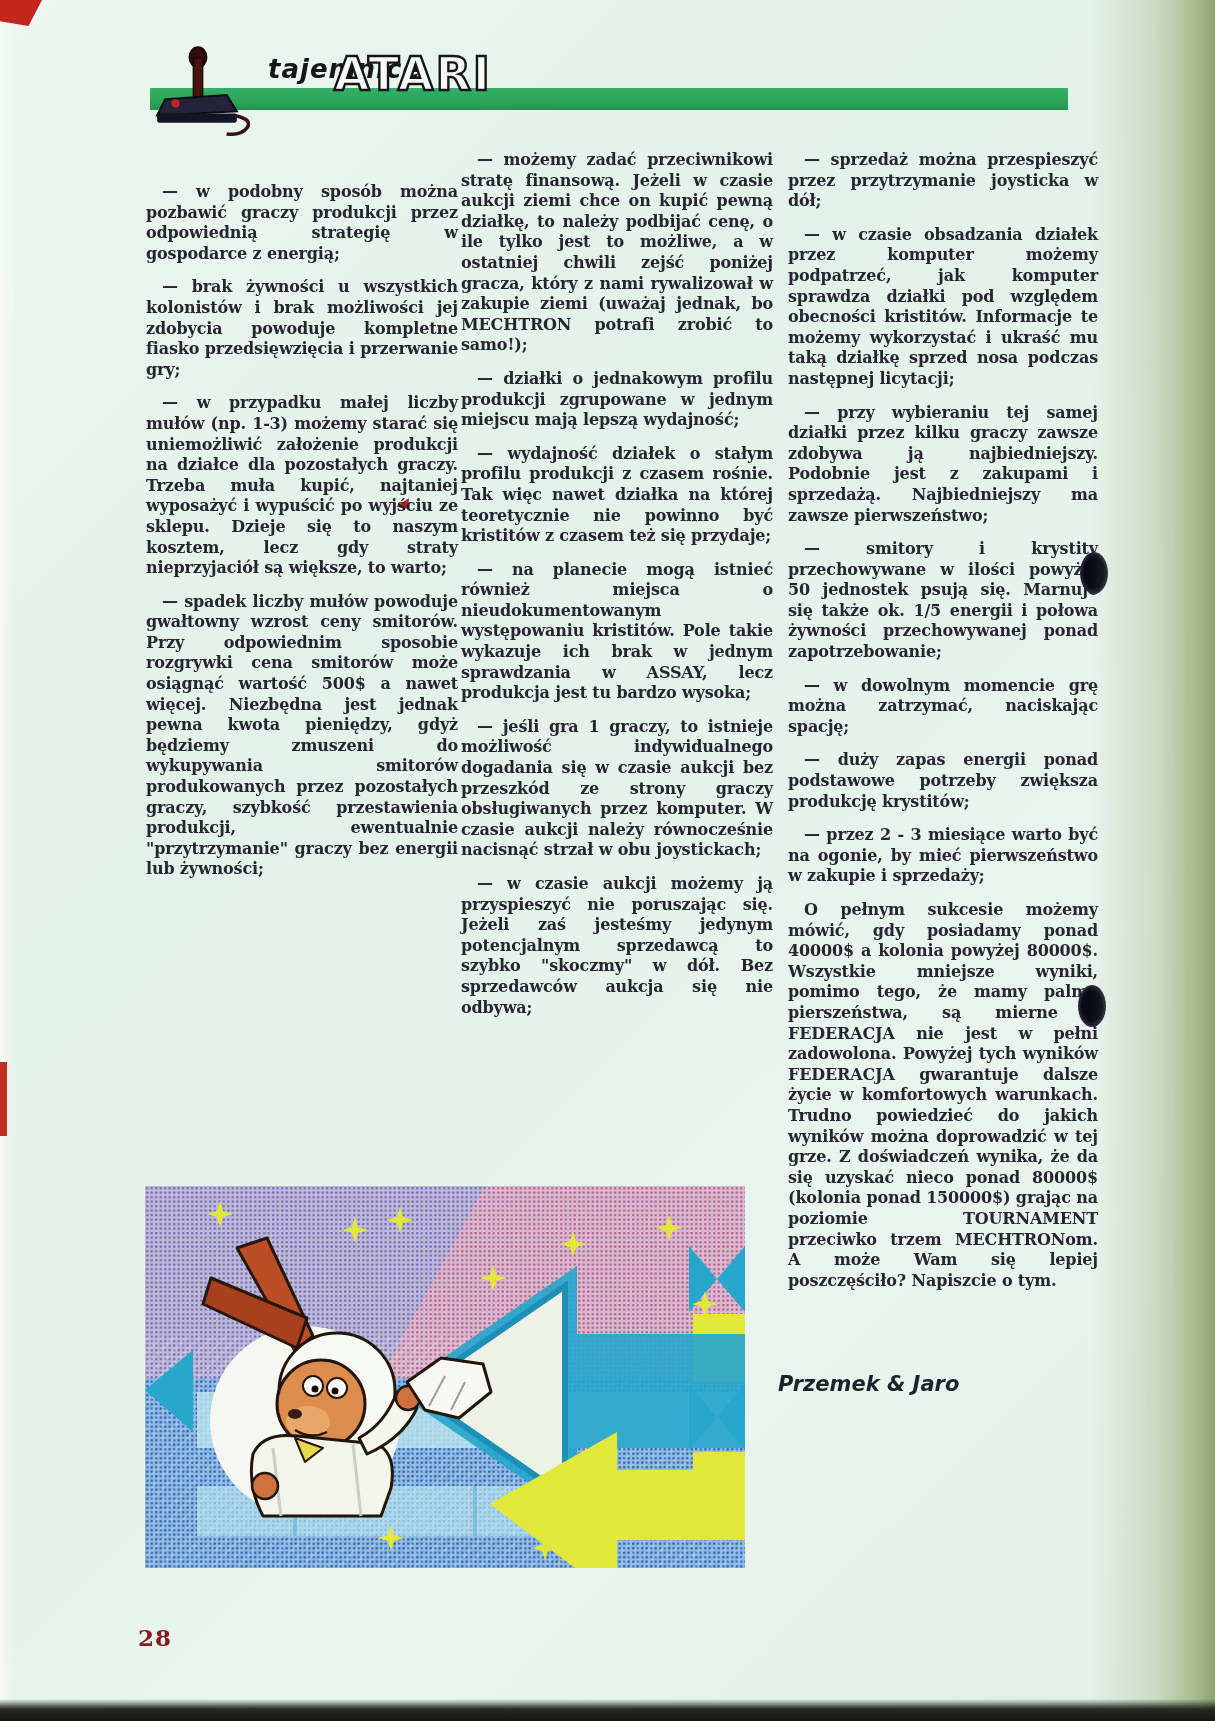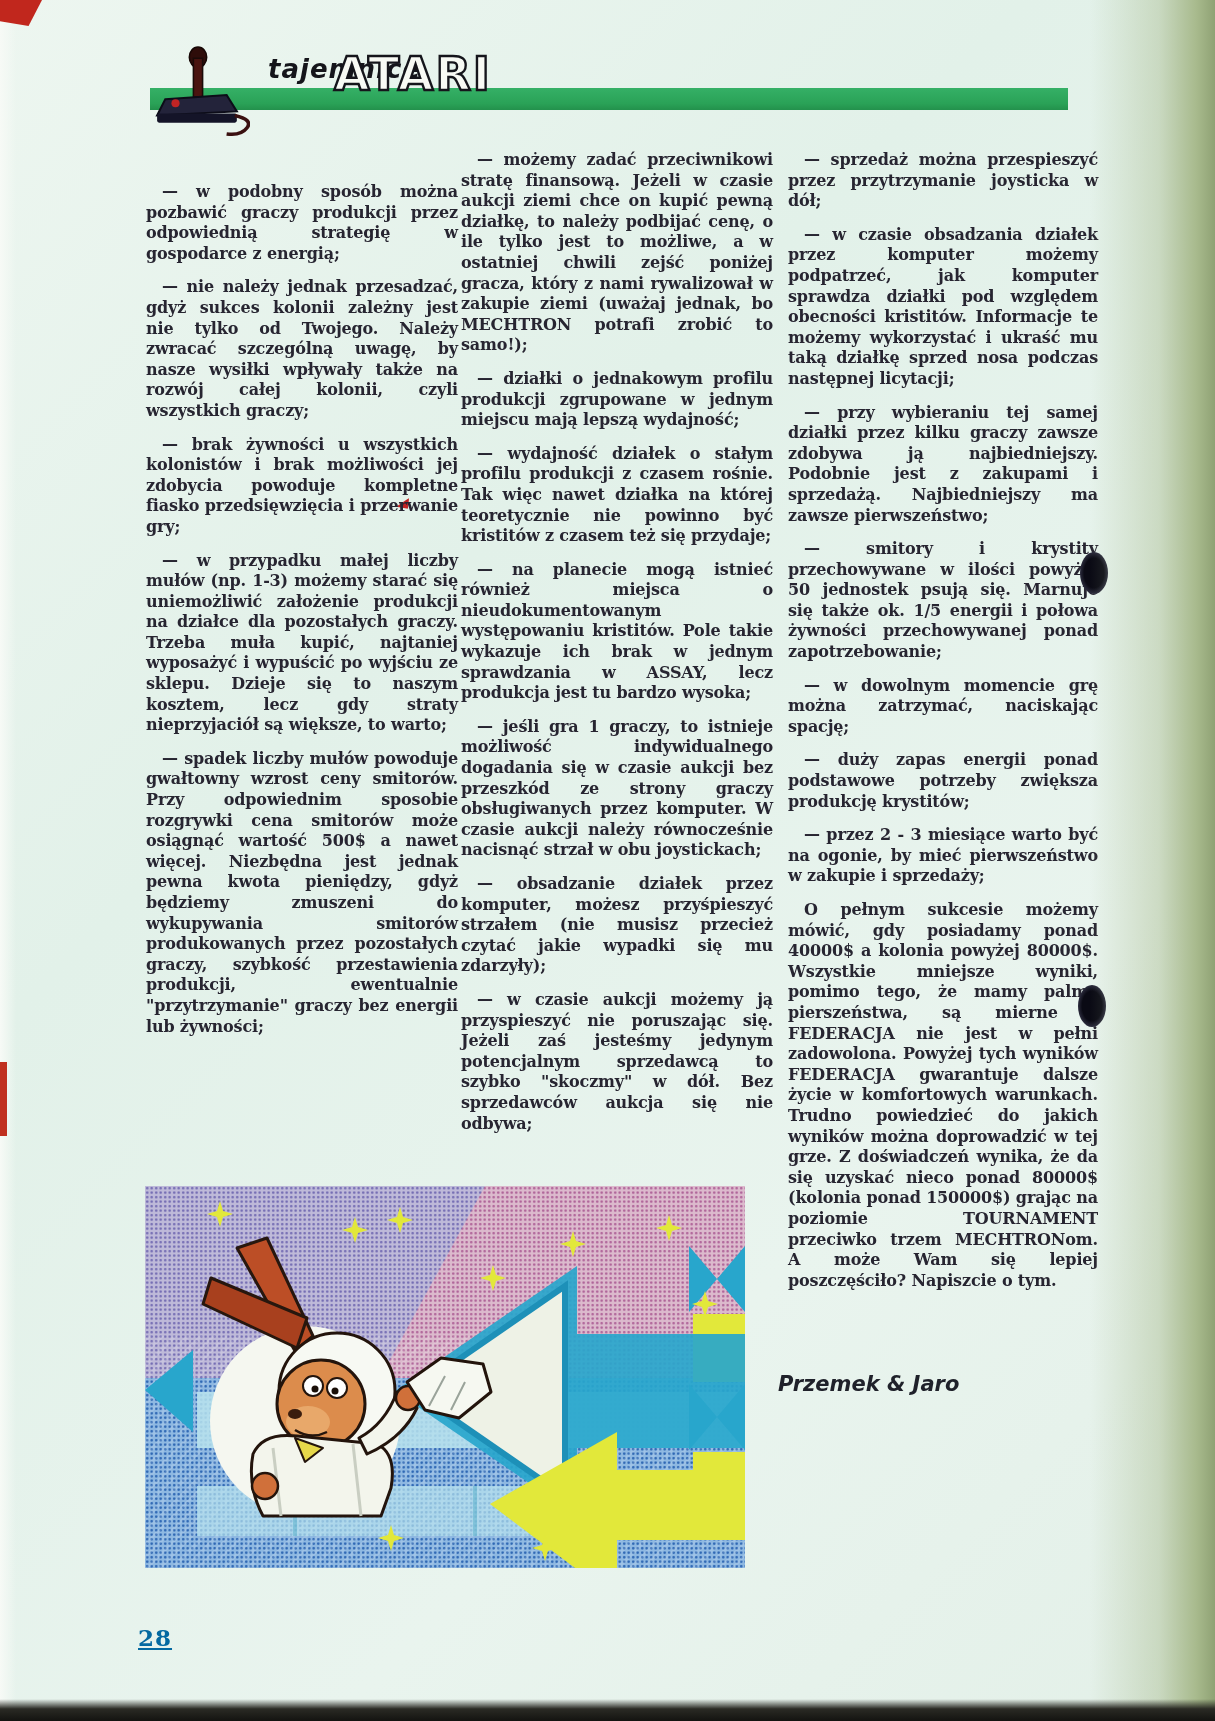--- a/index.html
+++ b/index.html
@@ -32,21 +32,21 @@
   
   .col{position:absolute;top:150px;width:312px;}
   .col1{left:146px;margin-top:32px;} .col2{left:461px;} .col3{left:788px;width:310px;}
   .col p{
     font:600 16px/20.6px "DejaVu Serif",serif;color:#272531;
     text-align:justify;text-indent:16px;margin:0 0 13px 0;letter-spacing:-0.15px;
   }
   .signature{position:absolute;left:778px;top:1372px;width:308px;
     font:italic 700 21px "DejaVu Sans",sans-serif;color:#1f212a;}
   .page-number{position:absolute;left:138px;top:1624px;
-    font:700 23px "DejaVu Serif",serif;color:#0369a1;letter-spacing:1px;text-decoration:underline;}
+    font:700 23px "DejaVu Serif",serif;color:#7f1d1d;letter-spacing:1px;}
   
   .illustration{position:absolute;left:145px;top:1186px;width:600px;height:382px;}
 </style>
 </head>
 <body>
 
 <div class="edge-left"></div>
 <div class="red-mark"></div>
 <div class="red-tick"></div>
 <div class="red-glyph"></div>
@@ -62,33 +62,31 @@
   <path d="M86,68 Q104,72 98,80 T78,86" stroke="#3a1010" stroke-width="3.5" fill="none"></path>
 </svg>
 
 <svg class="logo" viewBox="0 0 260 72">
   <text x="16" y="46" font-family="DejaVu Sans, sans-serif" font-size="26" font-style="italic" font-weight="bold" fill="#15151b" letter-spacing="1">tajemnice</text>
   <text x="82" y="58" font-family="DejaVu Sans, sans-serif" font-size="46" font-weight="bold" fill="#f8faf4" stroke="#15151b" stroke-width="2.4" letter-spacing="2">ATARI</text>
 </svg>
 
 <div class="col col1">
   <p>— w podobny sposób można pozbawić graczy produkcji przez odpowiednią strategię w gospodarce z energią;</p>
-  <p>— nie należy jednak przesadzać, gdyż sukces kolonii zależny jest nie tylko od Twojego. Należy zwracać szczególną uwagę, by nasze wysiłki wpływały także na rozwój całej kolonii, czyli wszystkich graczy;</p>
   <p>— brak żywności u wszystkich kolonistów i brak możliwości jej zdobycia powoduje kompletne fiasko przedsięwzięcia i przerwanie gry;</p>
   <p>— w przypadku małej liczby mułów (np. 1-3) możemy starać się uniemożliwić założenie produkcji na działce dla pozostałych graczy. Trzeba muła kupić, najtaniej wyposażyć i wypuścić po wyjściu ze sklepu. Dzieje się to naszym kosztem, lecz gdy straty nieprzyjaciół są większe, to warto;</p>
   <p>— spadek liczby mułów powoduje gwałtowny wzrost ceny smitorów. Przy odpowiednim sposobie rozgrywki cena smitorów może osiągnąć wartość 500$ a nawet więcej. Niezbędna jest jednak pewna kwota pieniędzy, gdyż będziemy zmuszeni do wykupywania smitorów produkowanych przez pozostałych graczy, szybkość przestawienia produkcji, ewentualnie "przytrzymanie" graczy bez energii lub żywności;</p>
 </div>
 
 <div class="col col2">
   <p>— możemy zadać przeciwnikowi stratę finansową. Jeżeli w czasie aukcji ziemi chce on kupić pewną działkę, to należy podbijać cenę, o ile tylko jest to możliwe, a w ostatniej chwili zejść poniżej gracza, który z nami rywalizował w zakupie ziemi (uważaj jednak, bo MECHTRON potrafi zrobić to samo!);</p>
   <p>— działki o jednakowym profilu produkcji zgrupowane w jednym miejscu mają lepszą wydajność;</p>
   <p>— wydajność działek o stałym profilu produkcji z czasem rośnie. Tak więc nawet działka na której teoretycznie nie powinno być kristitów z czasem też się przydaje;</p>
   <p>— na planecie mogą istnieć również miejsca o nieudokumentowanym występowaniu kristitów. Pole takie wykazuje ich brak w jednym sprawdzania w ASSAY, lecz produkcja jest tu bardzo wysoka;</p>
   <p>— jeśli gra 1 graczy, to istnieje możliwość indywidualnego dogadania się w czasie aukcji bez przeszkód ze strony graczy obsługiwanych przez komputer. W czasie aukcji należy równocześnie nacisnąć strzał w obu joystickach;</p>
-  <p>— obsadzanie działek przez komputer, możesz przyśpieszyć strzałem (nie musisz przecież czytać jakie wypadki się mu zdarzyły);</p>
   <p>— w czasie aukcji możemy ją przyspieszyć nie poruszając się. Jeżeli zaś jesteśmy jedynym potencjalnym sprzedawcą to szybko "skoczmy" w dół. Bez sprzedawców aukcja się nie odbywa;</p>
 </div>
 
 <div class="col col3">
   <p>— sprzedaż można przespieszyć przez przytrzymanie joysticka w dół;</p>
   <p>— w czasie obsadzania działek przez komputer możemy podpatrzeć, jak komputer sprawdza działki pod względem obecności kristitów. Informacje te możemy wykorzystać i ukraść mu taką działkę sprzed nosa podczas następnej licytacji;</p>
   <p>— przy wybieraniu tej samej działki przez kilku graczy zawsze zdobywa ją najbiedniejszy. Podobnie jest z zakupami i sprzedażą. Najbiedniejszy ma zawsze pierwszeństwo;</p>
   <p>— smitory i krystity przechowywane w ilości powyżej 50 jednostek psują się. Marnuje się także ok. 1/5 energii i połowa żywności przechowywanej ponad zapotrzebowanie;</p>
   <p>— w dowolnym momencie grę można zatrzymać, naciskając spację;</p>
   <p>— duży zapas energii ponad podstawowe potrzeby zwiększa produkcję krystitów;</p>

